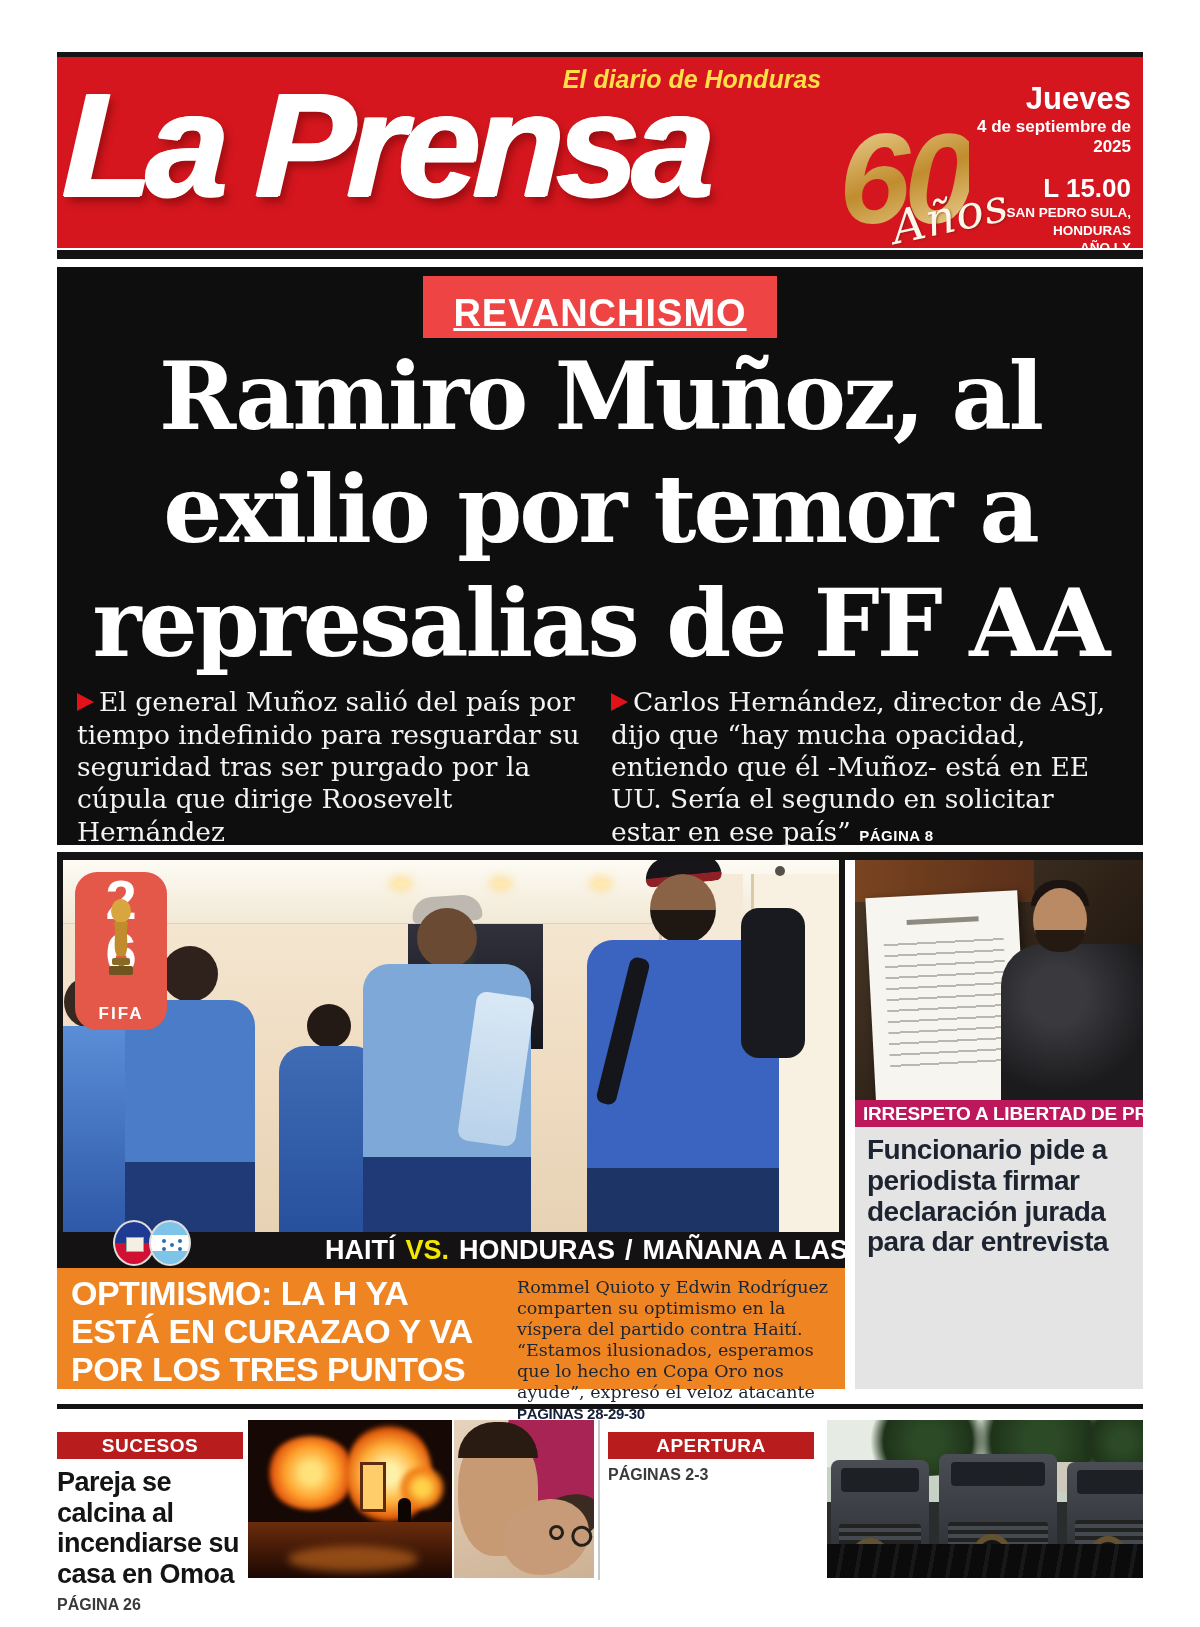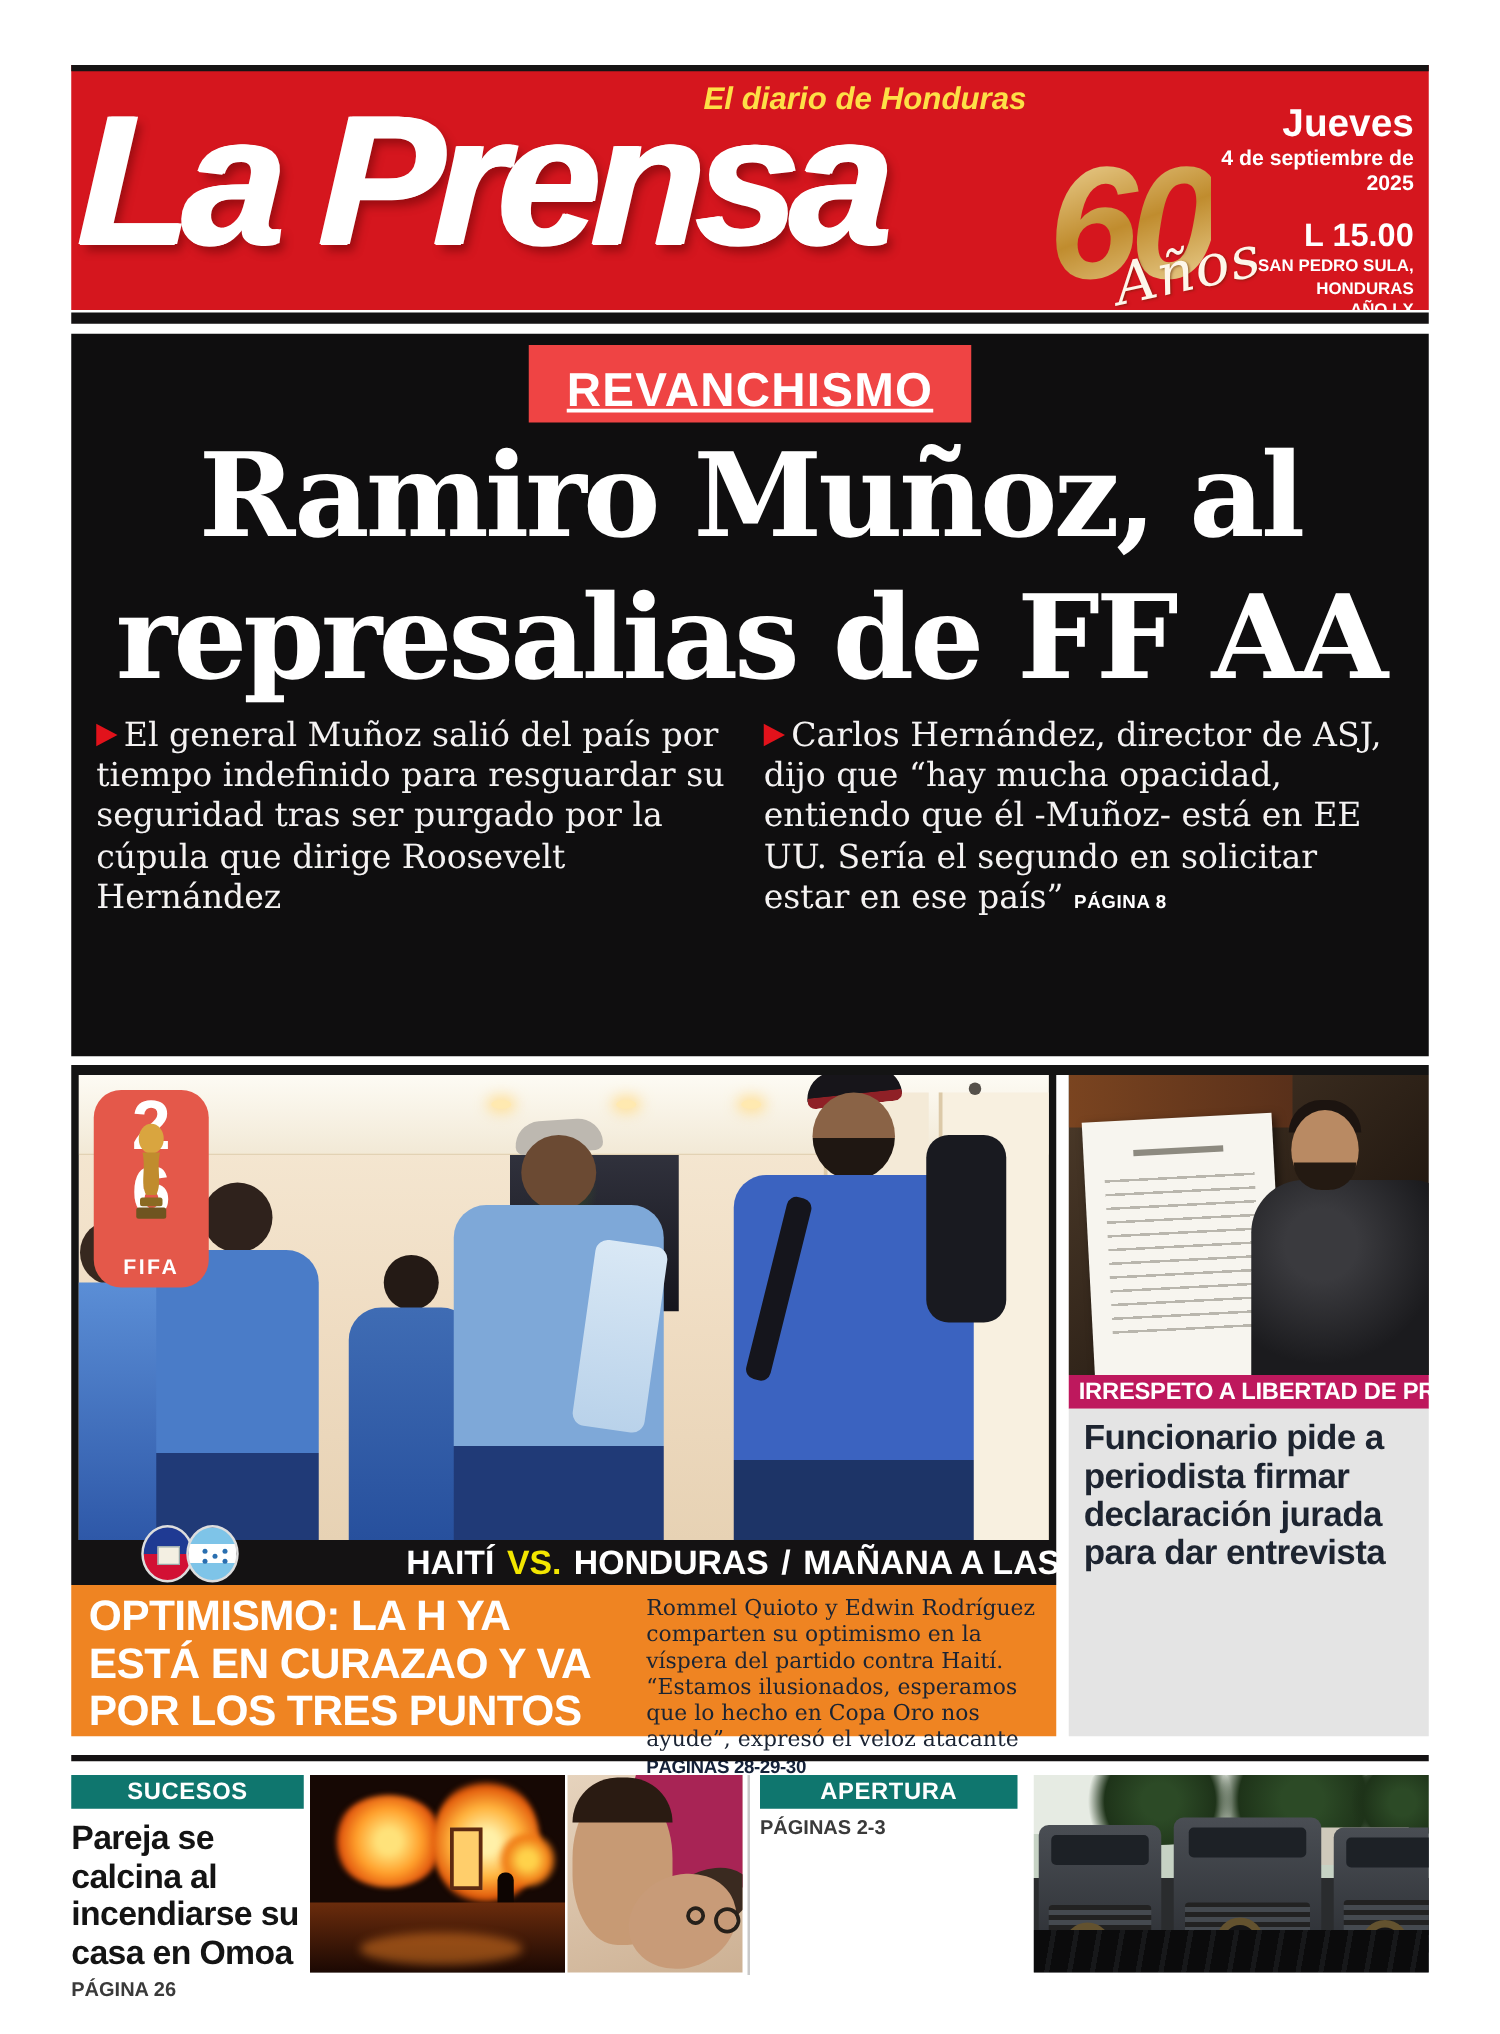--- a/index.html
+++ b/index.html
@@ -165,22 +165,22 @@
     font-size:19px; font-weight:bold; padding-left:8px; letter-spacing:-0.2px; white-space:nowrap; }
   .press-panel { height:262px; background:#e4e4e4; padding:8px 12px 0; }
   .press-panel h2 { margin:0; color:#1d2430; font-size:28px; font-weight:bold;
     line-height:1.1; letter-spacing:-0.5px; }
   .press-panel p { margin:8px 0 0; font-family:"DejaVu Serif", serif; font-size:19px;
     line-height:1.18; color:#1d1d1d; }
   .pageref-dark { font-family:"Liberation Sans", sans-serif; font-size:15px; font-weight:bold;
     color:#3a3a3a; }
   
   .bottom-sep { position:absolute; left:57px; top:1404px; width:1086px; height:5px; background:#141213; }
-  .badge { height:27px; line-height:27px; background:#0f766e; color:#ffffff; text-align:center;
-    font-size:19px; font-weight:bold; letter-spacing:.5px; }
+  .badge { height:27px; line-height:27px; background:#b91c1c; color:#ffffff; text-align:center;
+    font-size:19px; font-weight:bold; letter-spacing:.5px;margin-top:12px; }
   .b-head { margin-top:8px; color:#141414; font-size:27px; font-weight:bold;
     line-height:1.13; letter-spacing:-0.5px; }
   .b-page { margin-top:7px; font-size:16px; font-weight:bold; color:#3a3a3a; }
   .sucesos-text { position:absolute; left:57px; top:1420px; width:186px; }
   .apertura-text { position:absolute; left:608px; top:1420px; width:206px; }
   .v-divider { position:absolute; left:598px; top:1420px; width:2px; height:160px; background:#c9c9c9; }
   .fire-photo { position:absolute; left:248px; top:1420px; width:204px; height:158px;
     background:#160804; overflow:hidden; }
   .flame { position:absolute; border-radius:50%; filter:blur(2px); }
   .flame.f1 { left:18px; top:16px; width:90px; height:74px;
@@ -254,20 +254,21 @@
       <div class="ed-small">32 PÁGINAS</div>
     </div>
   </header>
 
   <div class="black-strip"></div>
 
   <section class="lead">
     <div class="kicker">REVANCHISMO</div>
     <h1 class="headline">
       <span>Ramiro Muñoz, al</span>
+      <span>exilio por temor a</span>
       <span>represalias de FF AA</span>
     </h1>
     <div class="deck">
       <p class="deck-col"><span class="tri"></span><span>El general Muñoz salió del país por tiempo indefinido para resguardar su seguridad tras ser purgado por la cúpula que dirige Roosevelt Hernández</span></p>
       <p class="deck-col"><span class="tri"></span><span>Carlos Hernández, director de ASJ, dijo que “hay mucha opacidad, entiendo que él -Muñoz- está en EE UU. Sería el segundo en solicitar estar en ese país”</span> <span class="pageref">PÁGINA 8</span></p>
     </div>
   </section>
 
   <div class="photo-frame"></div>
 

